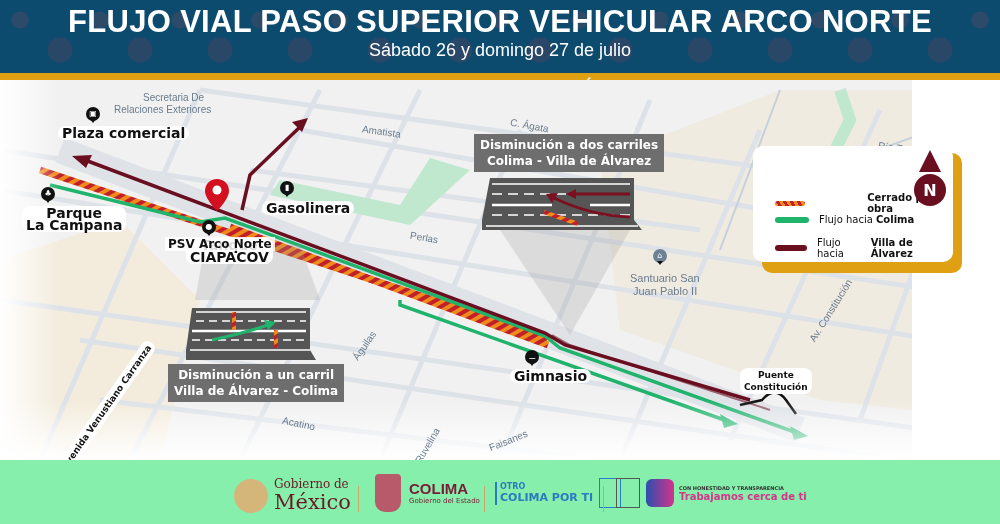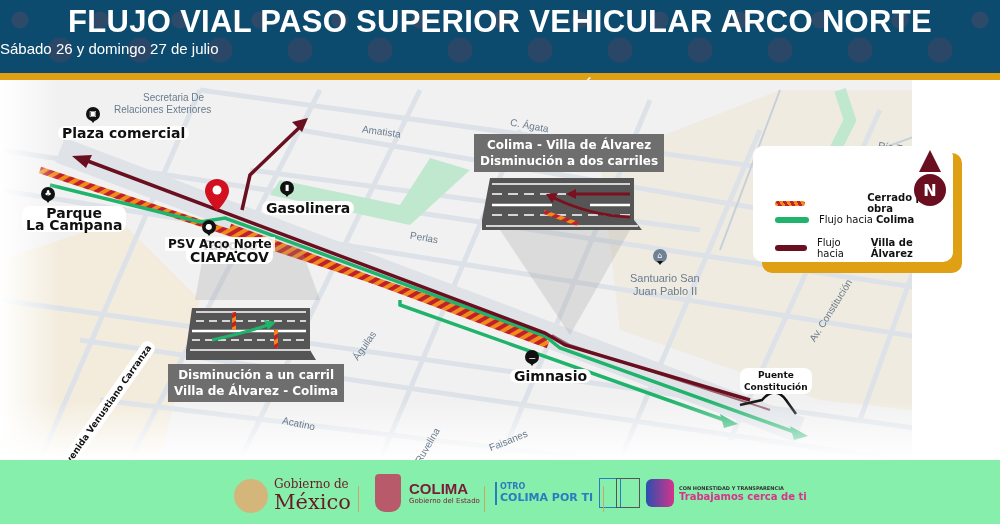--- a/index.html
+++ b/index.html
@@ -2,21 +2,21 @@
 <html><head>
 <meta charset="utf-8">
 <style>
   html, body { margin:0; padding:0; }
   body { width:1000px; height:524px; overflow:hidden; background:#ffffff; font-family:"DejaVu Sans", sans-serif; position:relative; }
   .header { position:absolute; left:0; top:0; width:1000px; height:73px; background:#0c4a6e; overflow:hidden; }
   .header .pattern { position:absolute; inset:0; opacity:0.18;
     background-image: radial-gradient(circle at 20px 20px, #c04a58 0 8px, transparent 9px), radial-gradient(circle at 60px 50px, #b33a48 0 12px, transparent 13px);
     background-size: 80px 70px; }
   .header .title { position:absolute; left:0; right:0; top:4px; text-align:center; color:#fff; font-family:"Liberation Sans", sans-serif; font-weight:bold; font-size:31px; letter-spacing:0.3px; }
-  .header .subtitle { position:absolute; left:0; right:0; top:40px; color:#fff; font-family:"Liberation Sans", sans-serif; font-size:15px; }
+  .header .subtitle { position:absolute; left:0; right:0; top:40px; text-align:center; color:#fff; font-family:"Liberation Sans", sans-serif; font-size:18px; }
   .goldbar { position:absolute; left:0; top:73px; width:1000px; height:7px; background:#e0a013; }
   .caution { position:absolute; left:312px; top:73px; width:376px; height:27px; background:#e0a013; border-radius:0 0 10px 10px; color:#fff; font-family:"Liberation Sans", sans-serif; font-weight:bold; font-size:15px; text-align:center; line-height:25px; letter-spacing:0.3px; }
   .map { position:absolute; left:0; top:80px; width:912px; height:380px; background:#f1f1f2; overflow:hidden; }
   .map svg { position:absolute; left:0; top:0; }
   .label { position:absolute; font-size:14px; color:#111; font-weight:bold; background:#fff; border-radius:8px; padding:1px 4px; text-align:center; line-height:12px; white-space:nowrap; }
   .street { position:absolute; font-size:10px; color:#6a7c8d; white-space:nowrap; font-family:"Liberation Sans", sans-serif; }
   .poi-icon { position:absolute; width:14px; height:14px; border-radius:50%; background:#111; color:#fff; font-size:8px; line-height:14px; text-align:center; }
   .poi-icon::after { content:""; position:absolute; left:4px; top:12px; border-left:3px solid transparent; border-right:3px solid transparent; border-top:4px solid #111; }
   .callout { position:absolute; background:#6e6e6e; color:#fff; font-weight:bold; font-size:12px; text-align:center; line-height:16px; padding:3px 6px; }
   .psv-label { position:absolute; left:165px; top:157px; font-size:12px; font-weight:bold; color:#111; background:rgba(255,255,255,0.85); padding:0 3px; }
@@ -149,22 +149,22 @@
   <div class="label" style="left:740px;top:288px;white-space:pre-line;font-size:9px;">Puente
 Constitución</div>
 
   <div class="psv-label">PSV Arco Norte</div>
   <svg style="position:absolute;left:204px;top:98px;" width="26" height="34" viewBox="0 0 26 34">
     <path d="M13 1 C6 1 1 6 1 13 C1 21 13 33 13 33 C13 33 25 21 25 13 C25 6 20 1 13 1 Z" fill="#d2101f"></path>
     <circle cx="13" cy="12" r="4.5" fill="#fff"></circle>
   </svg>
 
   <div class="callout" style="left:474px;top:54px;">
+    <div>Disminución a dos carriles</div>
     <div>Colima - Villa de Álvarez</div>
-    <div>Disminución a dos carriles</div>
   </div>
   <svg style="position:absolute;left:482px;top:98px;" width="160" height="60" viewBox="0 0 160 60">
     <polygon points="8,0 152,0 152,42 160,52 0,52 0,42" fill="#555"></polygon>
     <line x1="10" y1="6" x2="148" y2="6" stroke="#fff" stroke-width="1.5"></line>
     <line x1="10" y1="16" x2="148" y2="16" stroke="#fff" stroke-width="1.5" stroke-dasharray="10 6"></line>
     <line x1="10" y1="27" x2="70" y2="27" stroke="#fff" stroke-width="2.5"></line>
     <line x1="108" y1="27" x2="148" y2="27" stroke="#fff" stroke-width="2.5"></line>
     <line x1="10" y1="37" x2="148" y2="37" stroke="#fff" stroke-width="1.5" stroke-dasharray="10 6"></line>
     <line x1="4" y1="48" x2="156" y2="48" stroke="#fff" stroke-width="1.5"></line>
     <line x1="62" y1="34" x2="96" y2="46" stroke="url(#hatch)" stroke-width="4"></line>

